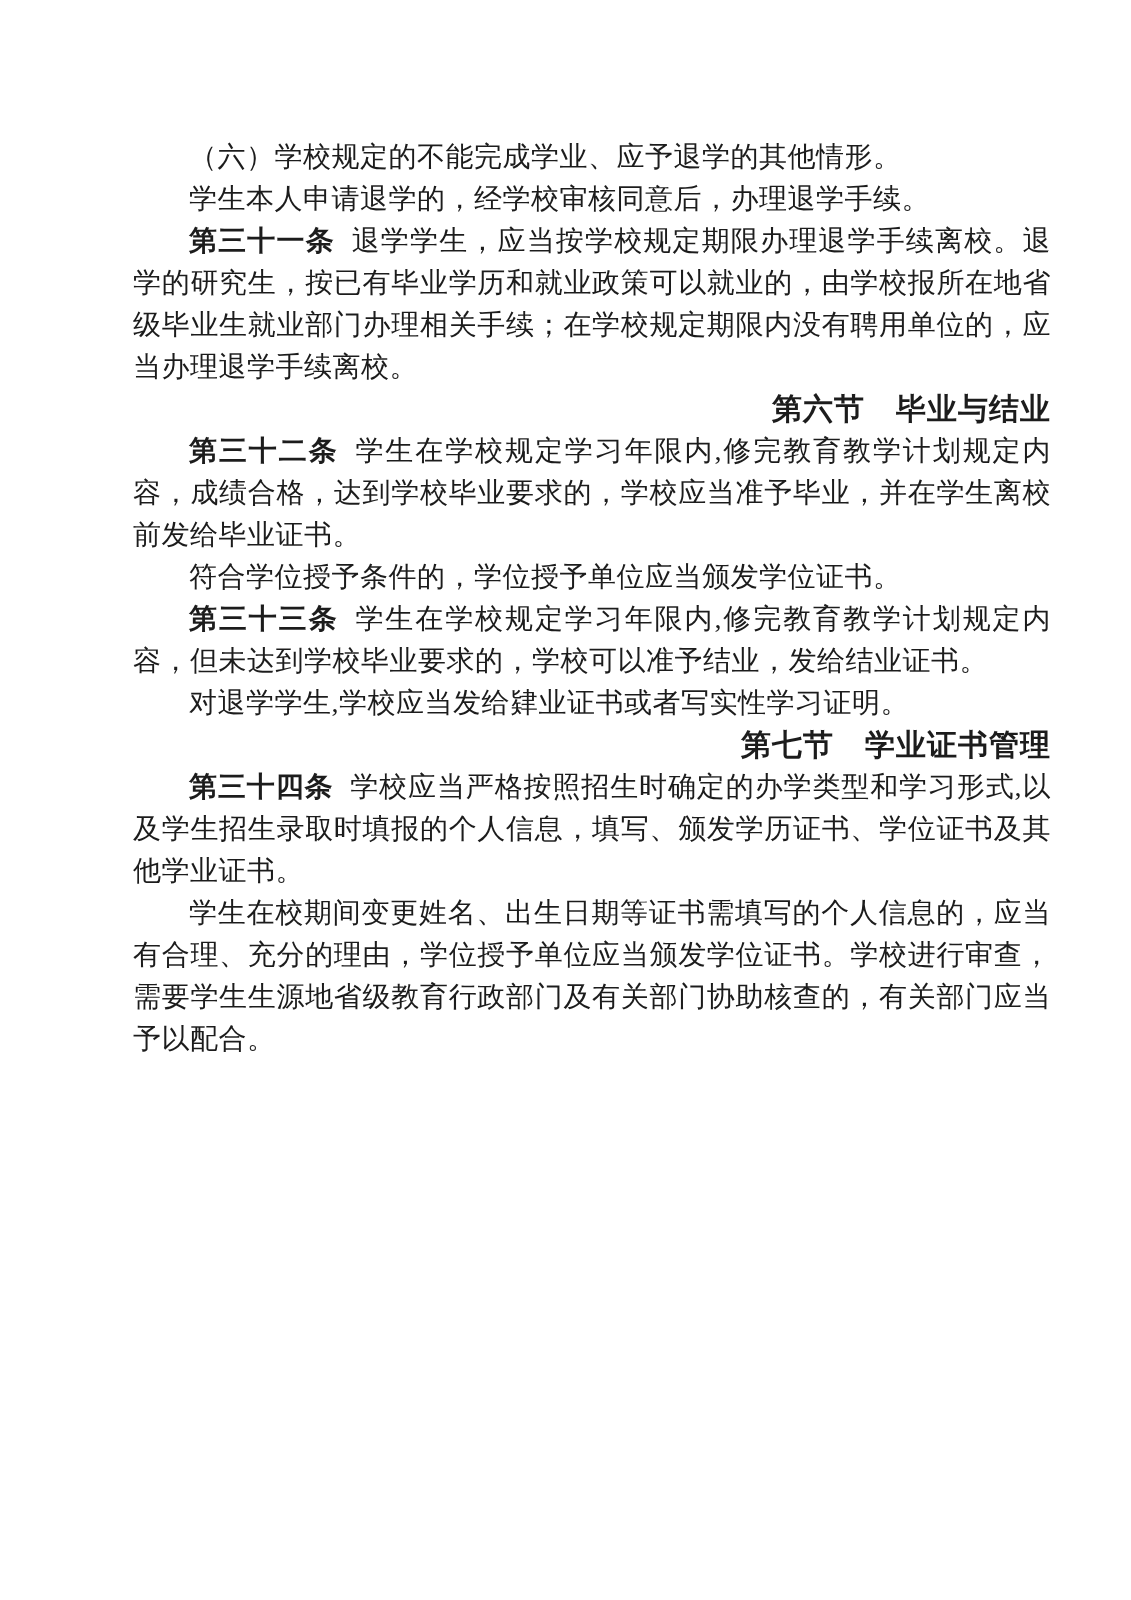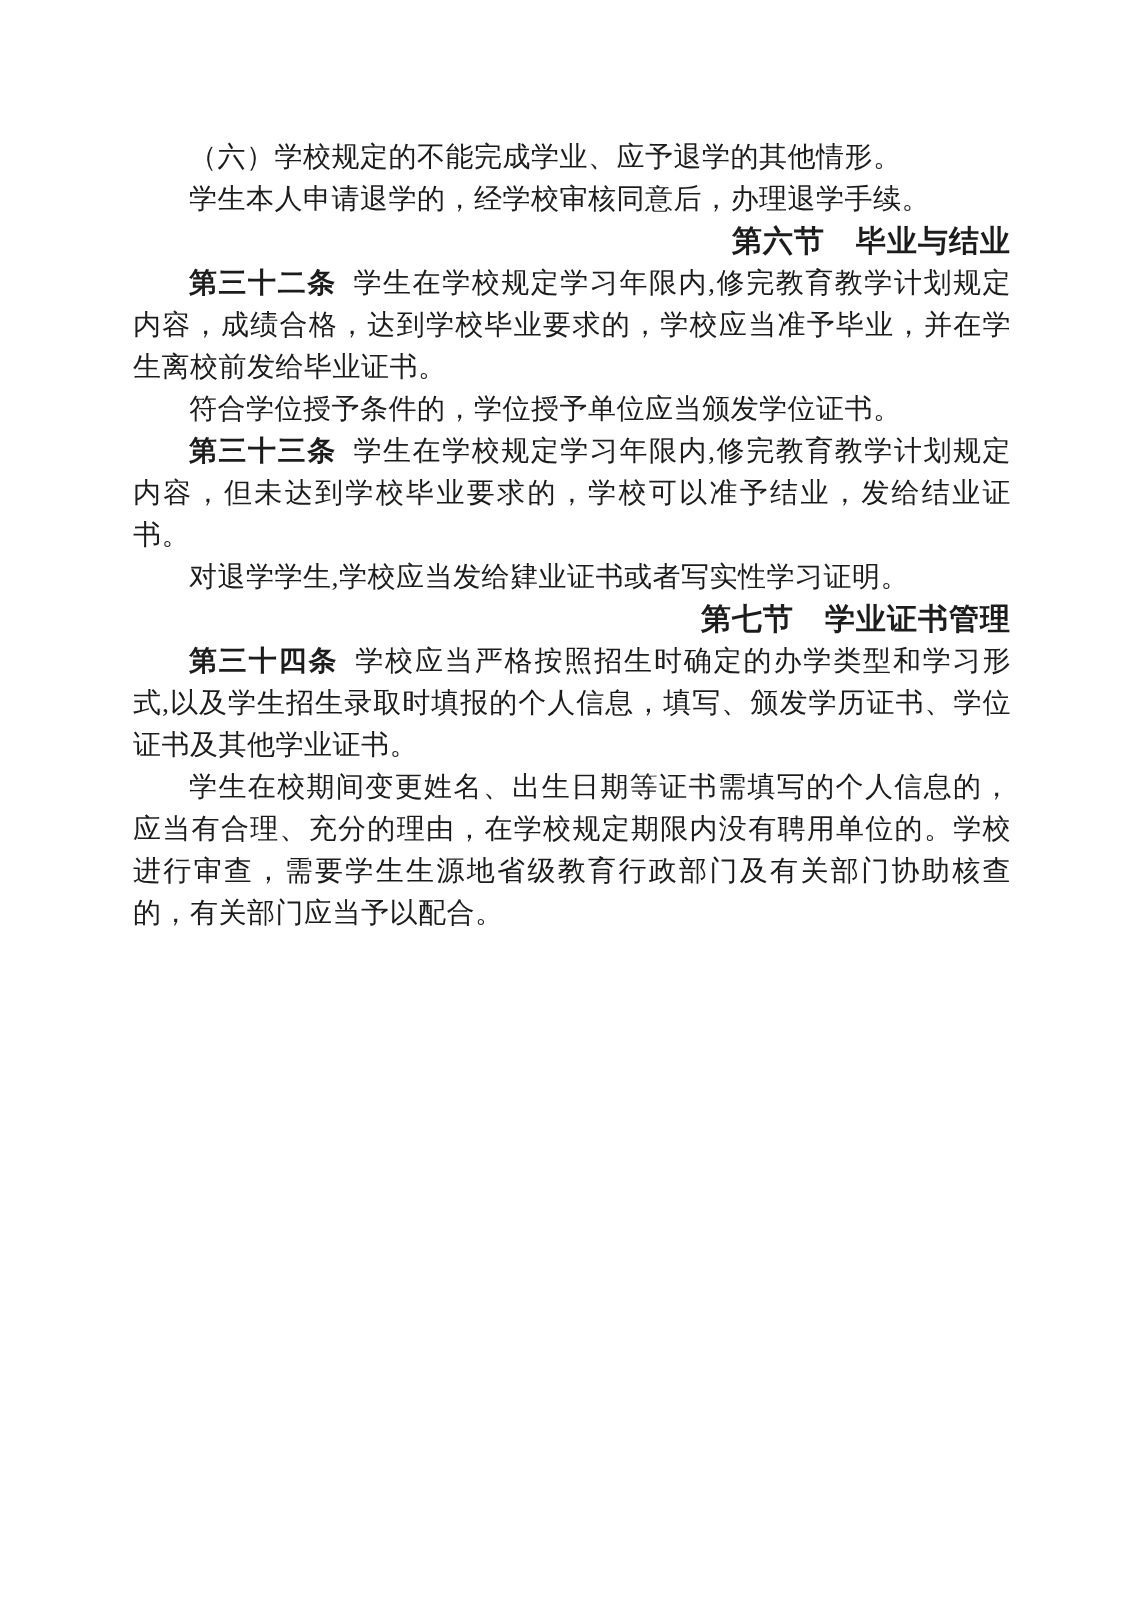--- a/index.html
+++ b/index.html
@@ -6,21 +6,21 @@
     margin: 0;
     padding: 0;
     background: #ffffff;
   }
   .page {
     position: relative;
     width: 1131px;
     height: 1124px;
     background: #ffffff;
     box-sizing: border-box;
-    padding: 136px 120px 0 133px;
+    padding: 136px 80px 0 133px;
     font-family: "Liberation Serif", serif;
     color: #1c1c1c;
     overflow: hidden;
   }
   .para {
     margin: 0;
     font-size: 28px;
     line-height: 42px;
     text-align: justify;
     text-justify: inter-ideograph;
@@ -56,36 +56,37 @@
 </style>
 </head>
 <body>
 
 <div class="page">
 
   <p class="para"><span>（六）学校规定的不能完成学业、应予退学的其他情形。</span></p>
 
   <p class="para"><span>学生本人申请退学的，经学校审核同意后，办理退学手续。</span></p>
 
+  <p class="para"><b class="lead">第三十一条</b><span>退学学生，应当按学校规定期限办理退学手续离校。退学的研究生，按已有毕业学历和就业政策可以就业的，由学校报所在地省级毕业生就业部门办理相关手续；在学校规定期限内没有聘用单位的，应当办理退学手续离校。</span></p>
 
 
   <h2 class="section-heading">第六节　毕业与结业</h2>
 
   <p class="para"><b class="lead">第三十二条</b><span>学生在学校规定学习年限内,修完教育教学计划规定内容，成绩合格，达到学校毕业要求的，学校应当准予毕业，并在学生离校前发给毕业证书。</span></p>
 
   <p class="para"><span>符合学位授予条件的，学位授予单位应当颁发学位证书。</span></p>
 
 
   <p class="para"><b class="lead">第三十三条</b><span>学生在学校规定学习年限内,修完教育教学计划规定内容，但未达到学校毕业要求的，学校可以准予结业，发给结业证书。</span></p>
 
 
   <p class="para"><span>对退学学生,学校应当发给肄业证书或者写实性学习证明。</span></p>
 
   <h2 class="section-heading">第七节　学业证书管理</h2>
 
   <p class="para"><b class="lead">第三十四条</b><span>学校应当严格按照招生时确定的办学类型和学习形式,以及学生招生录取时填报的个人信息，填写、颁发学历证书、学位证书及其他学业证书。</span></p>
 
-  <p class="para"><span>学生在校期间变更姓名、出生日期等证书需填写的个人信息的，应当有合理、充分的理由，在学校规定期限内没有聘用单位的。学校进行审查，需要学生生源地省级教育行政部门及有关部门协助核查的，有关部门应当予以配合。</span></p>
+  <p class="para"><span>学生在校期间变更姓名、出生日期等证书需填写的个人信息的，应当有合理、充分的理由，学位授予单位应当颁发学位证书。学校进行审查，需要学生生源地省级教育行政部门及有关部门协助核查的，有关部门应当予以配合。</span></p>
 
 
   <div class="footer">— 34 —</div>
 
 </div>
 
 </body></html>

